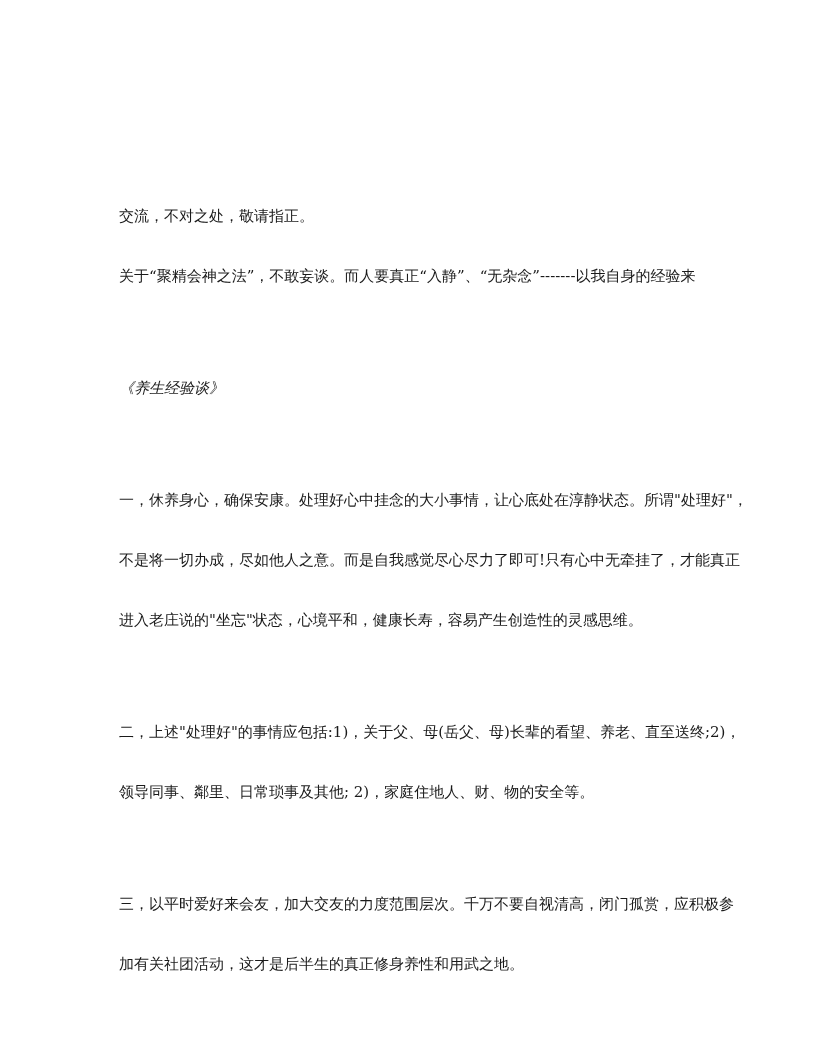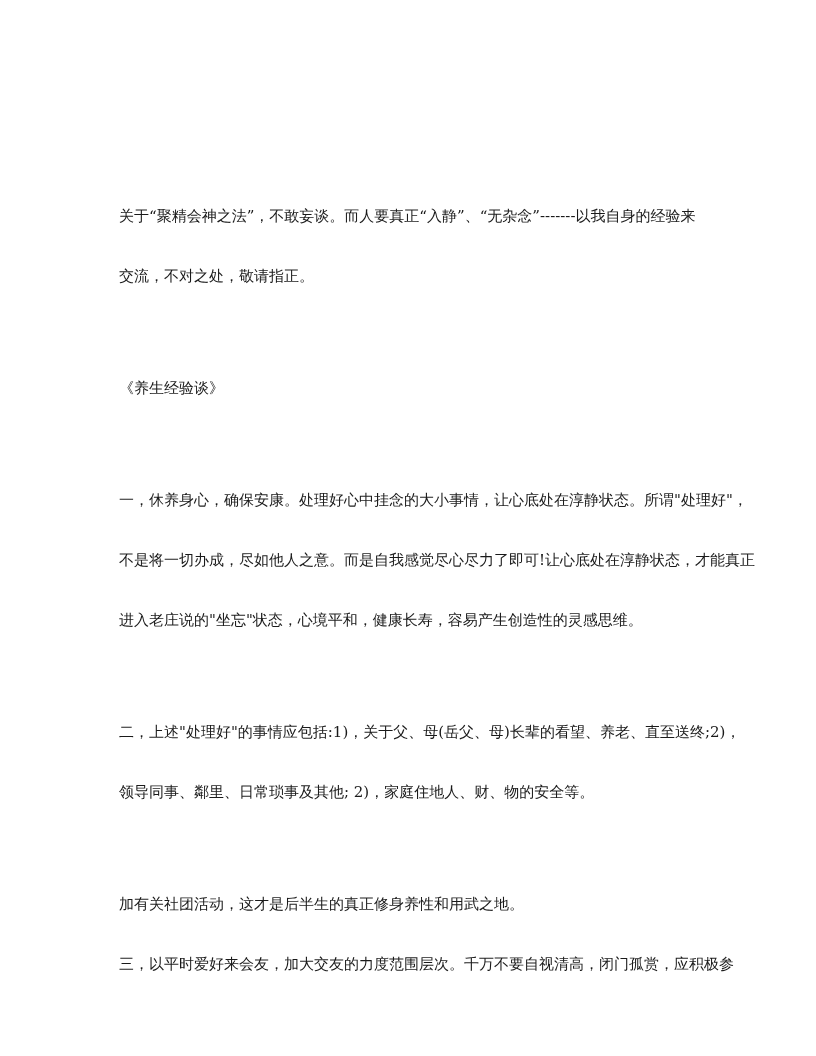--- a/index.html
+++ b/index.html
@@ -24,51 +24,52 @@
     line-height: 20px;
   }
   .para {
     margin: 0 0 12px 0;
     white-space: pre-wrap;
     word-break: break-all;
     text-align: justify;
   }
   .para.title {
     margin-bottom: 12px;
+    font-style: italic;
   }
   .line {
     display: block;
     height: 20px;
     white-space: nowrap;
     overflow: visible;
   }
 </style>
 </head>
 <body>
 
 <div class="page">
 
   <p class="para">
+    <span class="line">交流，不对之处，敬请指正。</span>
     <span class="line">关于“聚精会神之法”，不敢妄谈。而人要真正“入静”、“无杂念”-------以我自身的经验来</span>
-    <span class="line">交流，不对之处，敬请指正。</span>
   </p>
 
   <p class="para title">
     <span class="line">《养生经验谈》</span>
   </p>
 
   <p class="para">
     <span class="line">一，休养身心，确保安康。处理好心中挂念的大小事情，让心底处在淳静状态。所谓"处理好"，</span>
-    <span class="line">不是将一切办成，尽如他人之意。而是自我感觉尽心尽力了即可!让心底处在淳静状态，才能真正</span>
+    <span class="line">不是将一切办成，尽如他人之意。而是自我感觉尽心尽力了即可!只有心中无牵挂了，才能真正</span>
     <span class="line">进入老庄说的"坐忘"状态，心境平和，健康长寿，容易产生创造性的灵感思维。</span>
   </p>
 
   <p class="para">
     <span class="line">二，上述"处理好"的事情应包括:1)，关于父、母(岳父、母)长辈的看望、养老、直至送终;2)，</span>
     <span class="line">领导同事、鄰里、日常琐事及其他; 2)，家庭住地人、财、物的安全等。</span>
   </p>
 
   <p class="para">
+    <span class="line">三，以平时爱好来会友，加大交友的力度范围层次。千万不要自视清高，闭门孤赏，应积极参</span>
     <span class="line">加有关社团活动，这才是后半生的真正修身养性和用武之地。</span>
-    <span class="line">三，以平时爱好来会友，加大交友的力度范围层次。千万不要自视清高，闭门孤赏，应积极参</span>
   </p>
 
 </div>
 
 </body></html>

